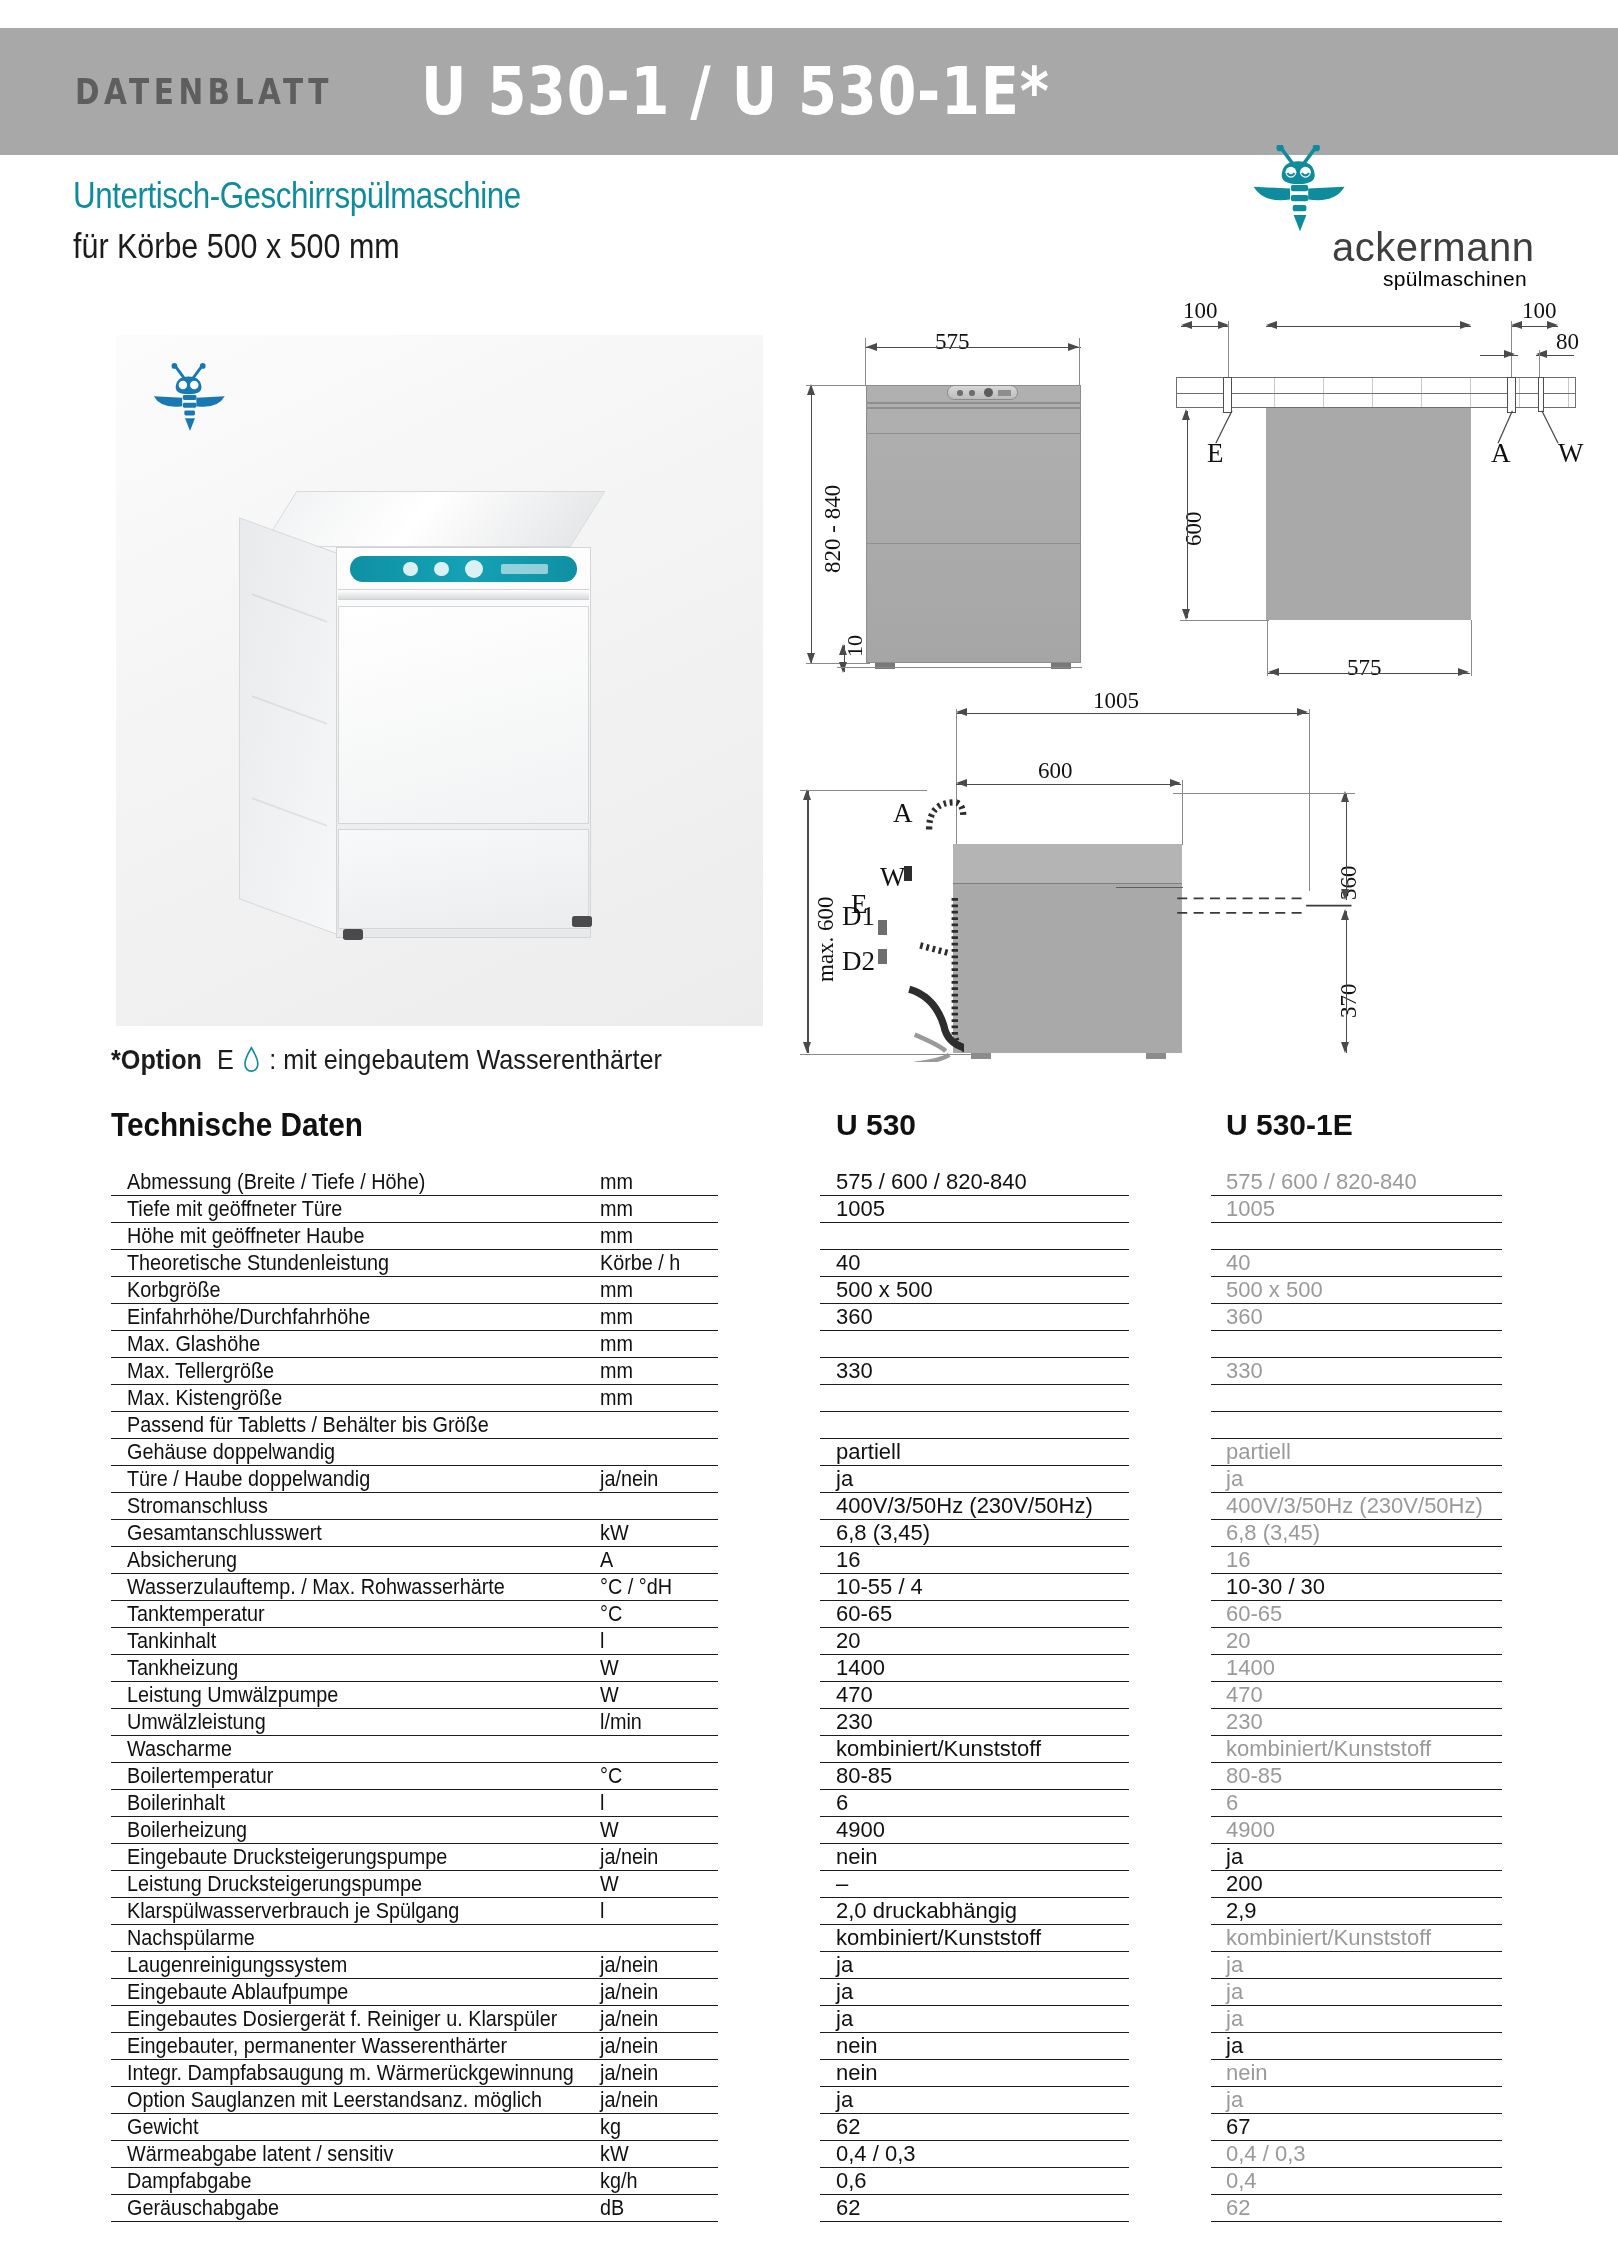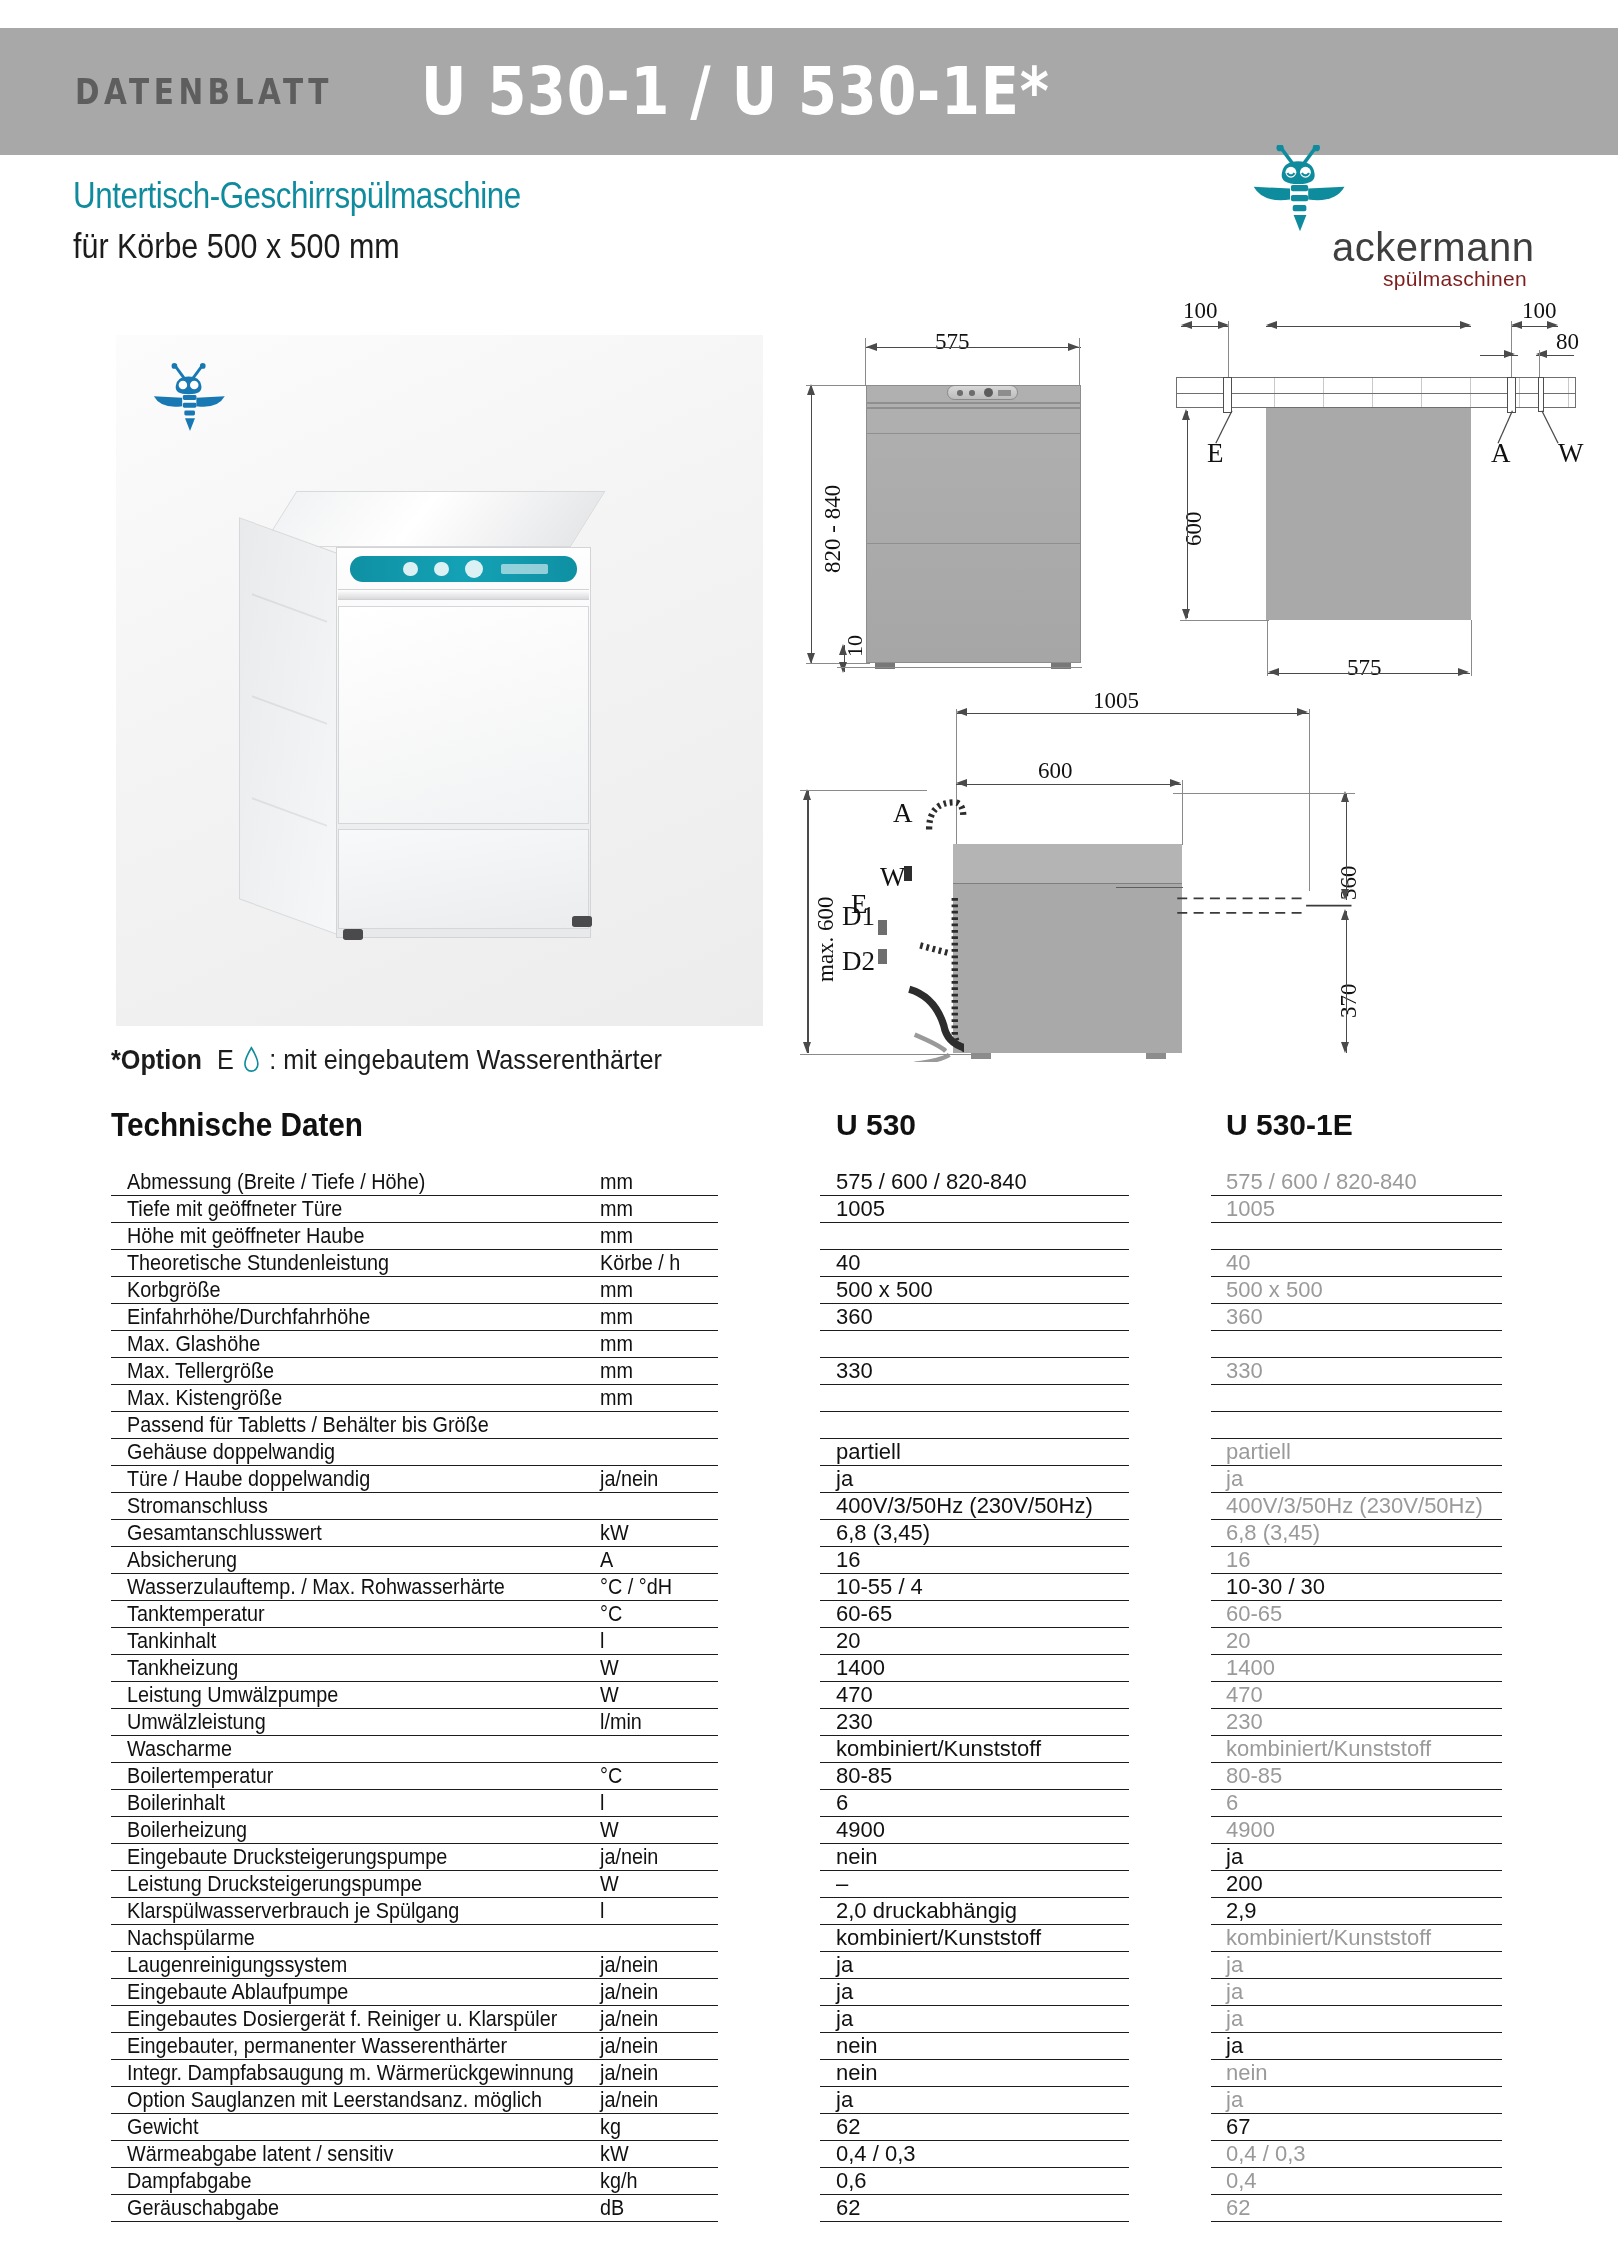--- a/index.html
+++ b/index.html
@@ -43,21 +43,21 @@
 
   
   .logo-block { position: absolute; left: 1205px; top: 145px; width: 327px; height: 136px; }
   .logo-bee { position: absolute; left: 45px; top: 0; }
   .logo-word {
     position: absolute; left: 127px; top: 80px;
     font-size: 40px; color: #3f3f3f; letter-spacing: 0.5px;
   }
   .logo-sub {
     position: absolute; left: 178px; top: 122px;
-    font-size: 21px; color: #7f1d1d; letter-spacing: 0.3px;
+    font-size: 21px; color: #000000; letter-spacing: 0.3px;
   }
 
   
   .photo {
     position: absolute; left: 116px; top: 335px; width: 647px; height: 691px;
     background: linear-gradient(155deg,#fcfcfc 0%,#f4f4f4 42%,#ececec 100%);
     overflow: hidden;
   }
   .photo-bee { position: absolute; left: 35px; top: 27px; }
   

